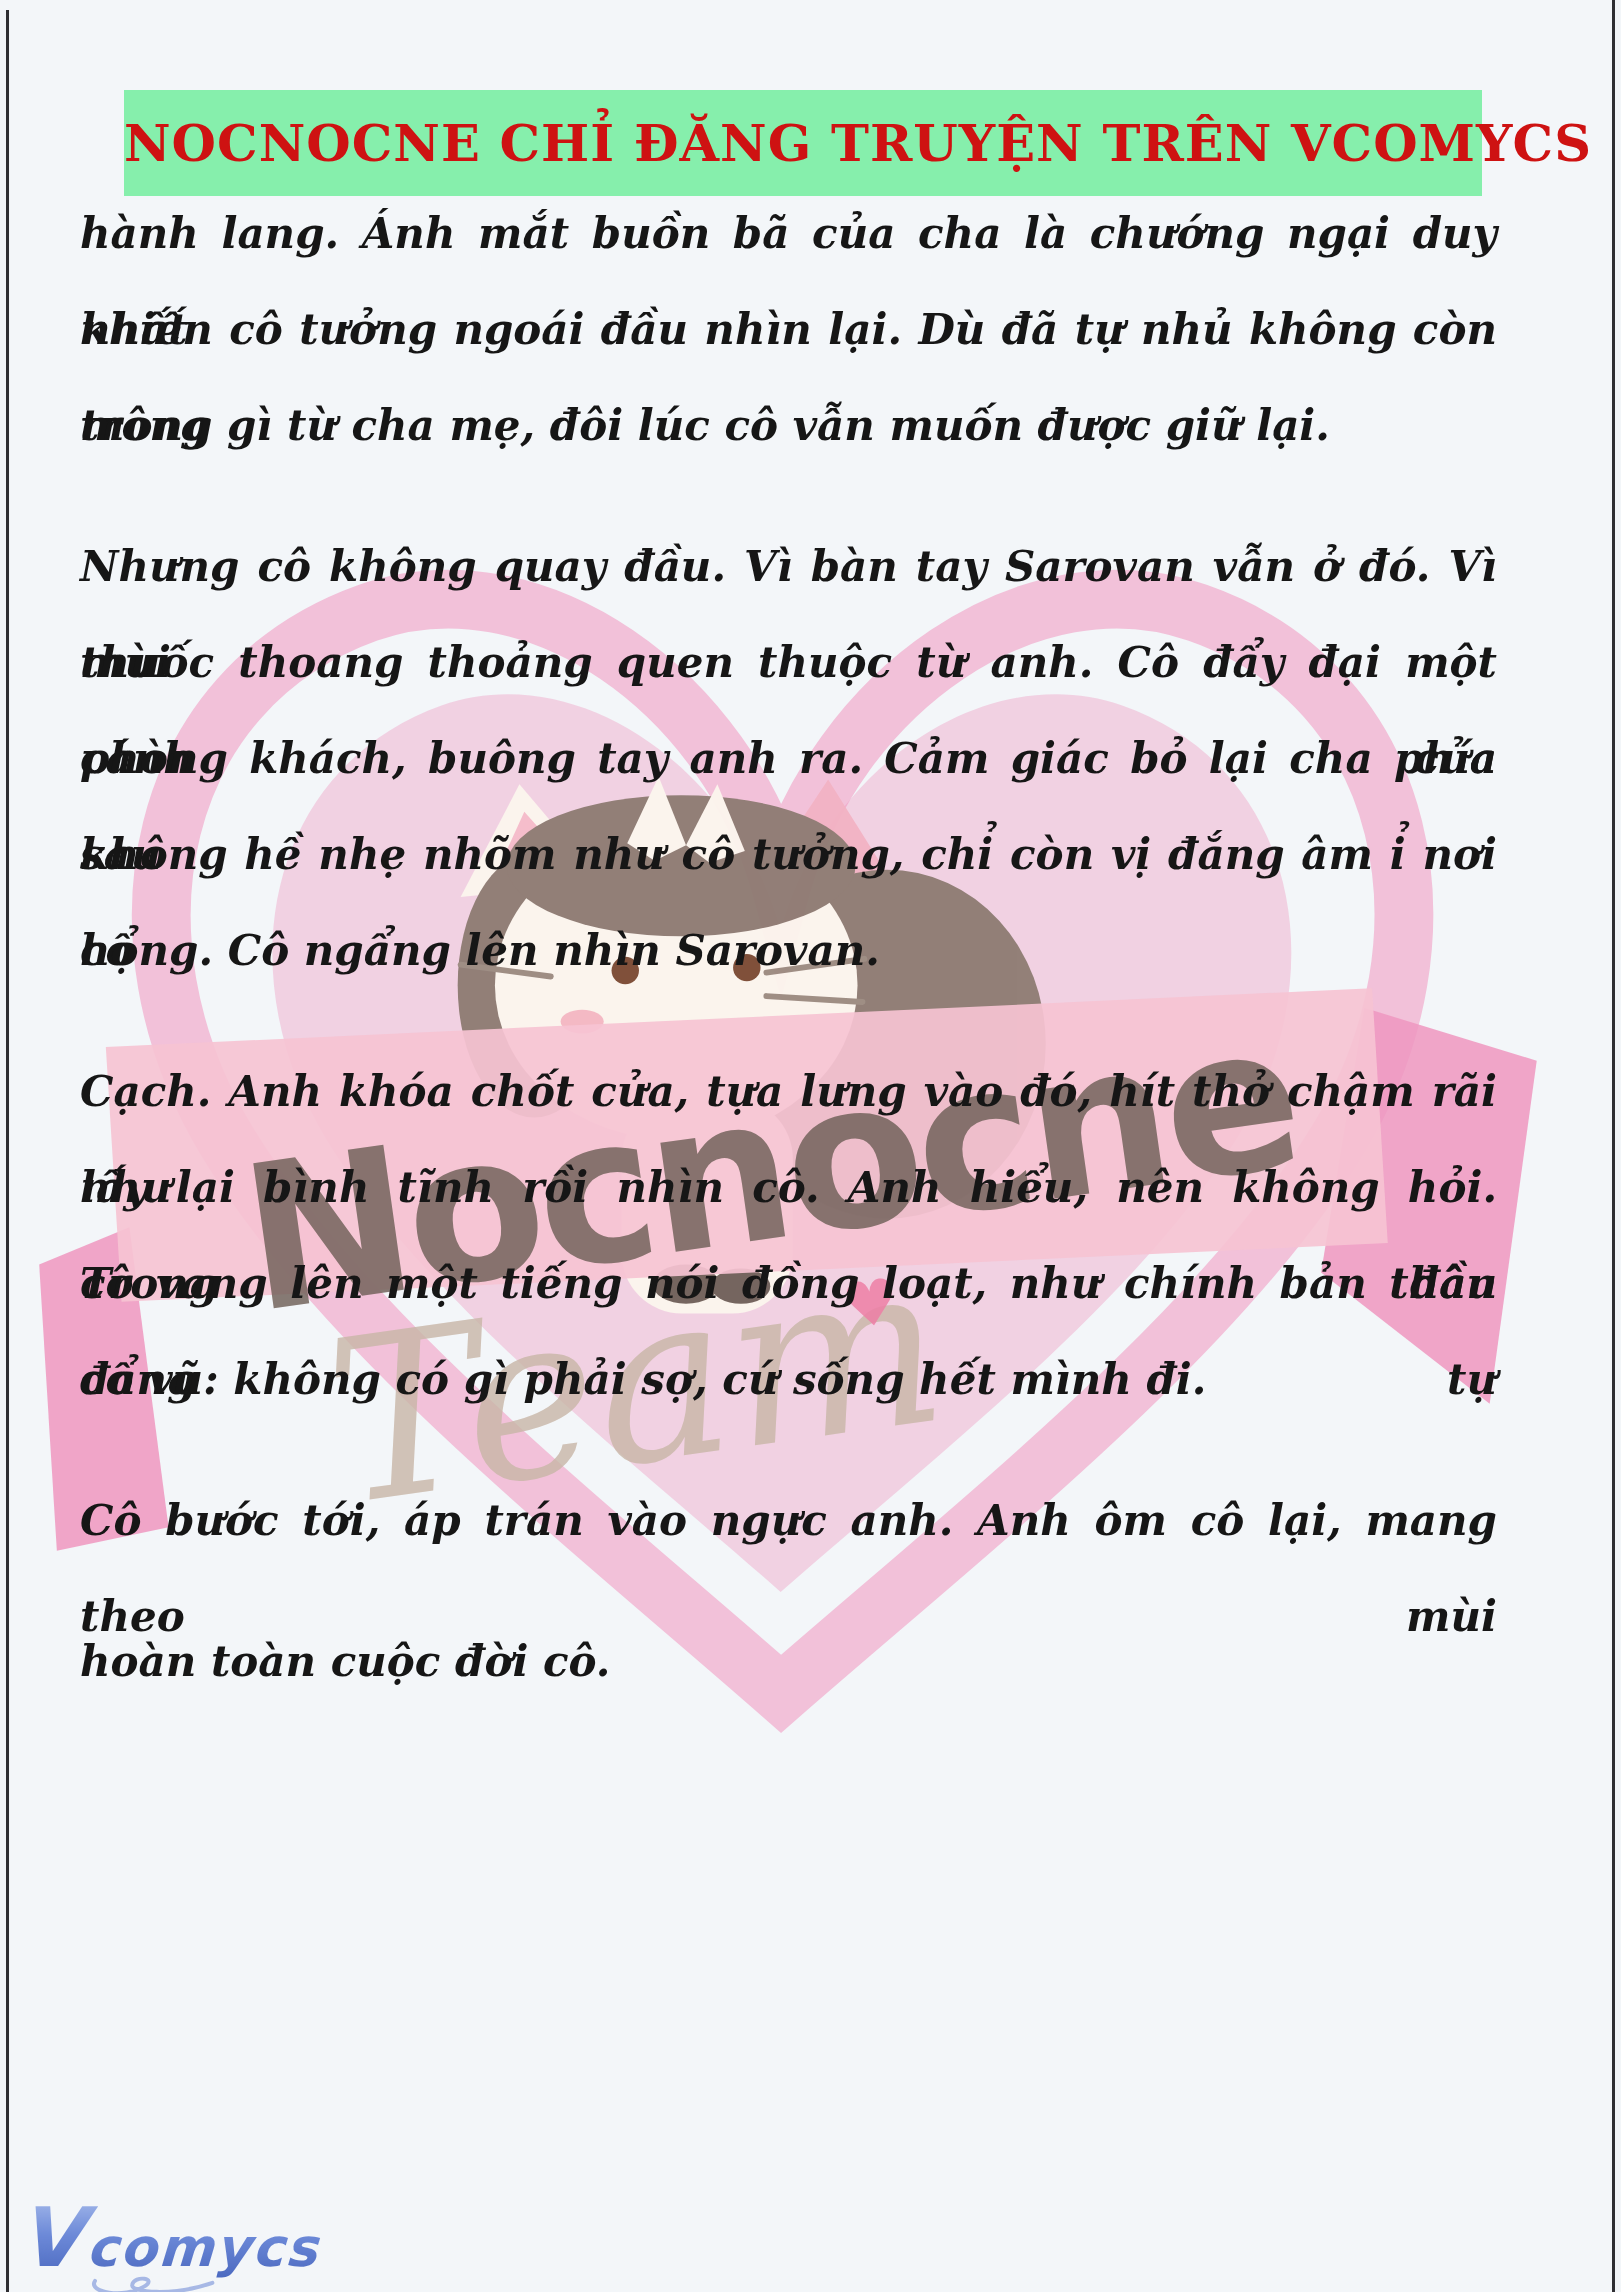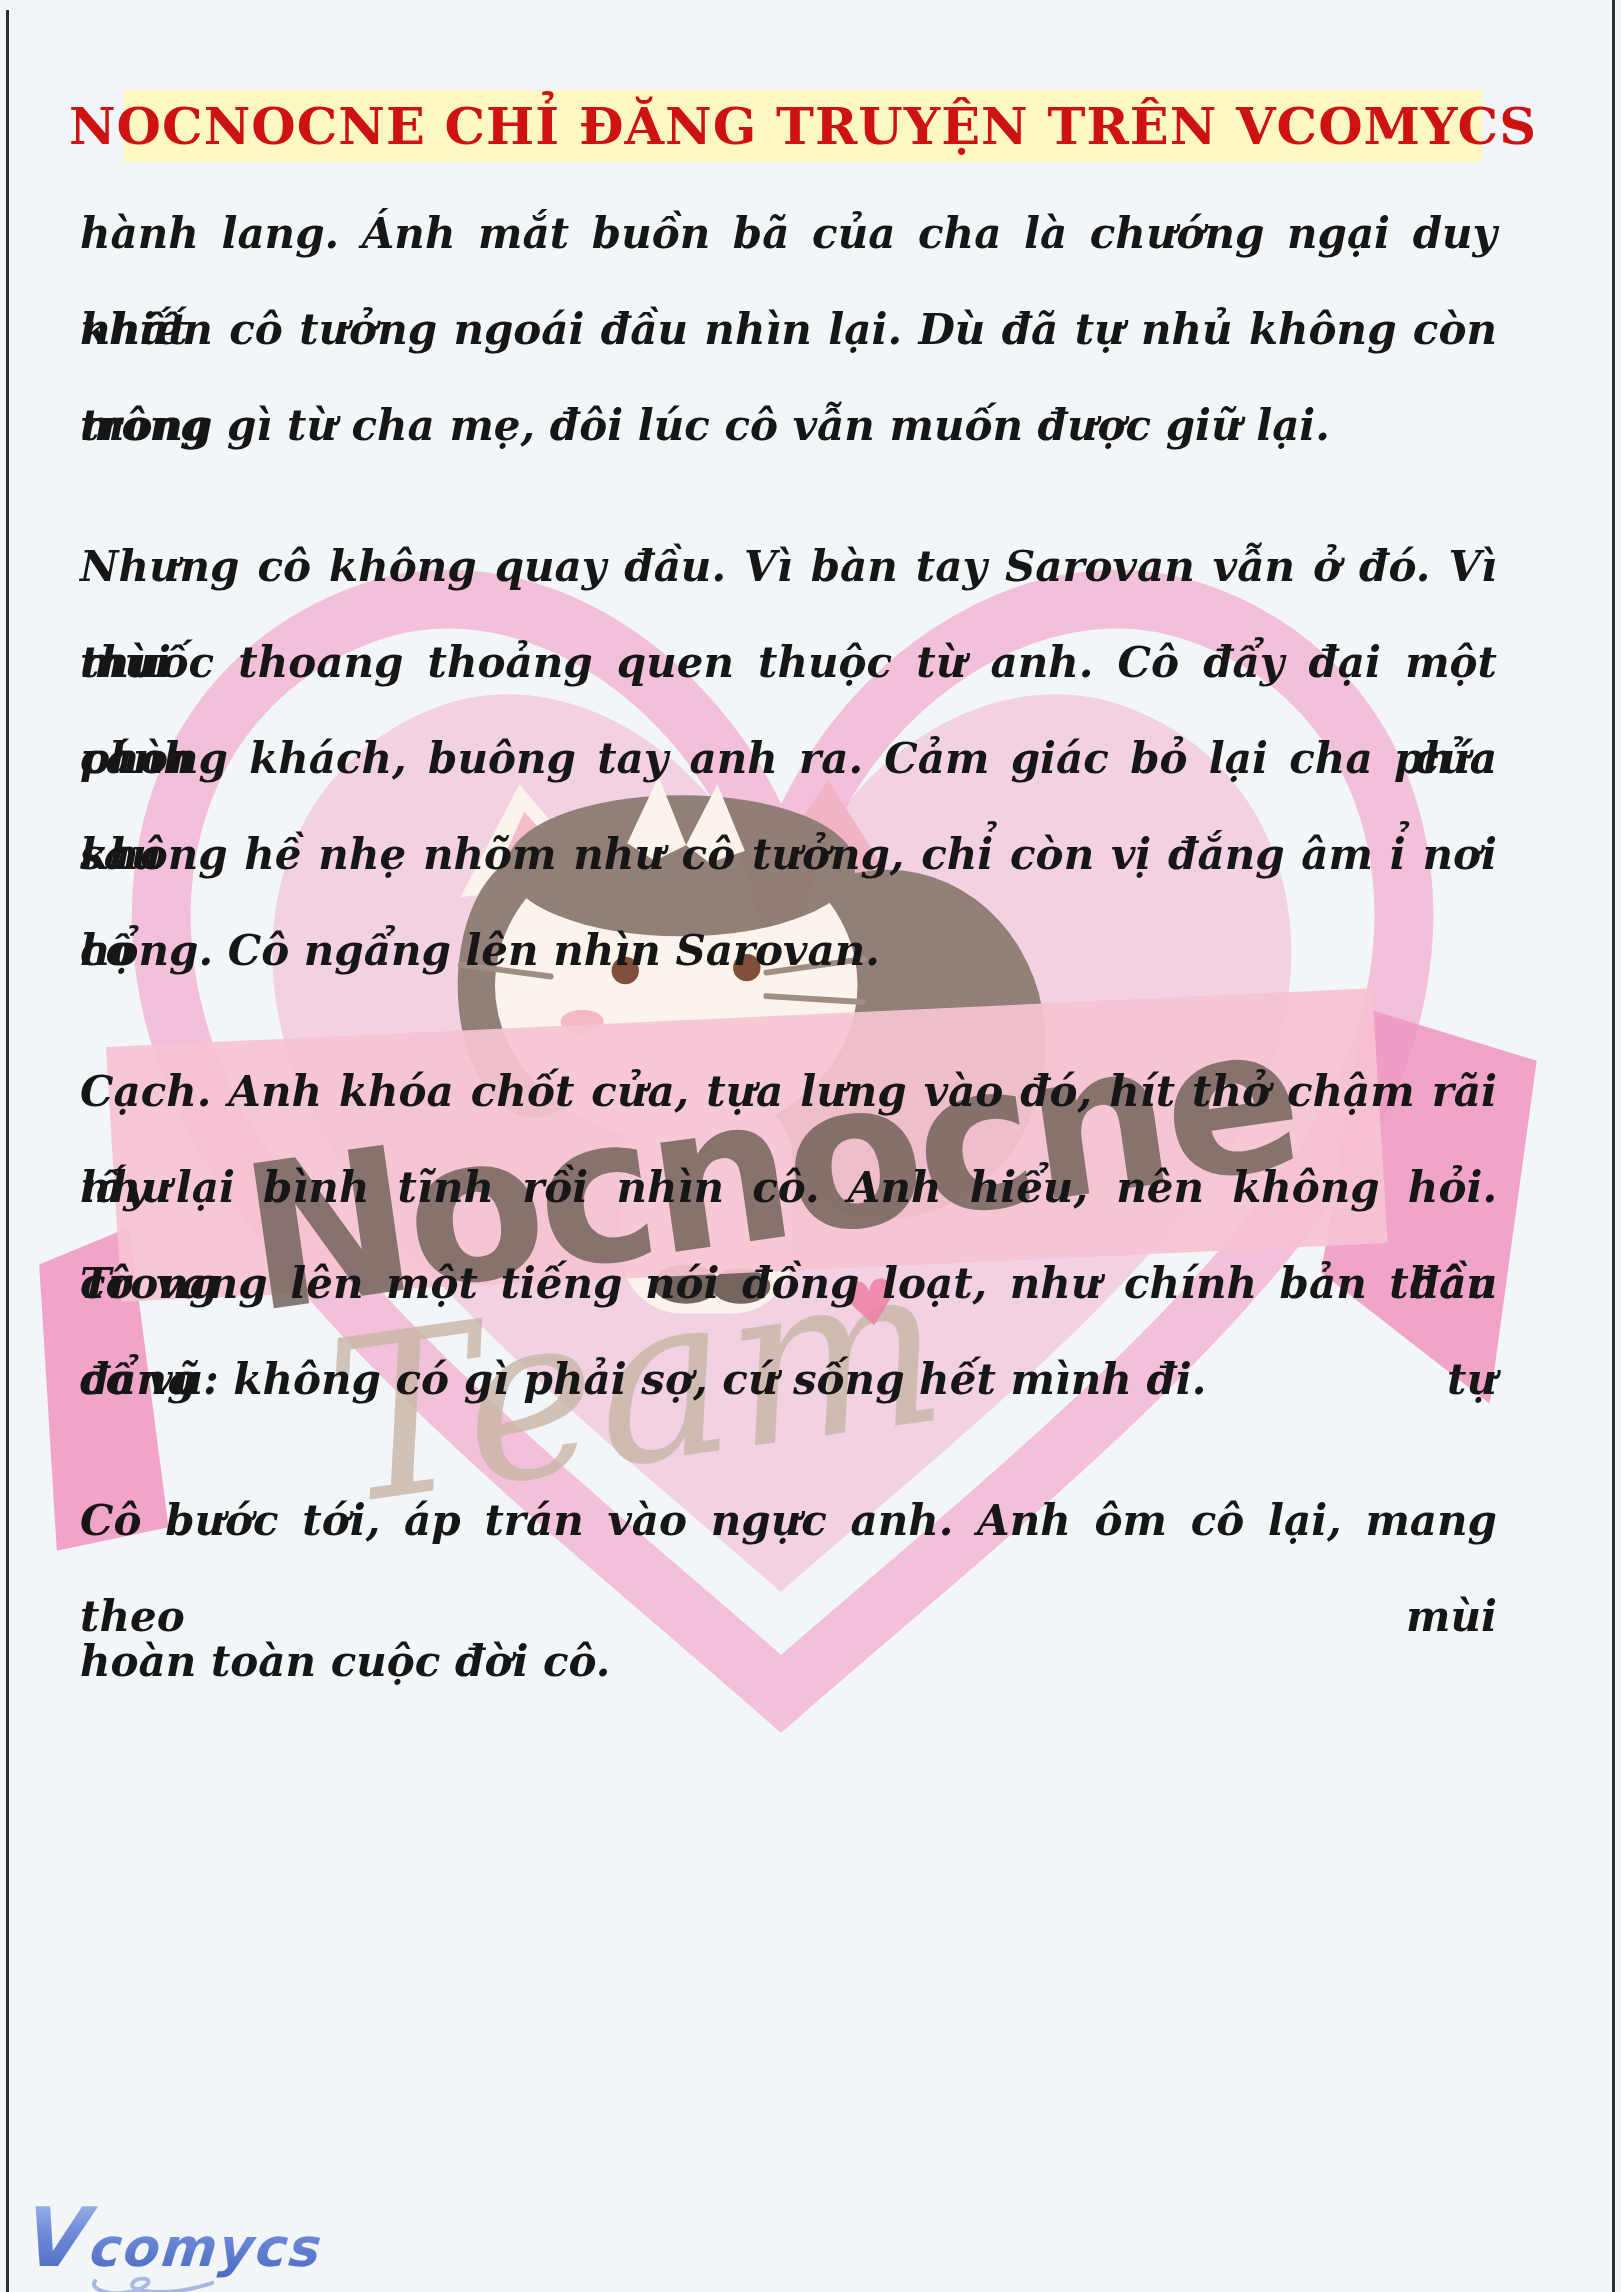--- a/index.html
+++ b/index.html
@@ -6,22 +6,22 @@
   body{
     width:1621px;height:2293px;position:relative;overflow:hidden;
     background:#f3f6f9;
     font-family:"DejaVu Serif","Liberation Serif",serif;
   }
   .edge-line{position:absolute;width:2.9px;background:#2f2f33;z-index:5;}
   #edge-left{left:5.9px;top:9.8px;bottom:0;}
   #edge-right{right:5.9px;top:0;bottom:0;}
 
   .banner{
-    position:absolute;left:124px;top:90px;width:1358px;height:72px;
-    background:#fef9c3;display:flex;align-items:center;justify-content:center;
+    position:absolute;left:124px;top:90px;width:1358px;height:106px;
+    background:#86efac;display:flex;align-items:center;
     z-index:4;
   }
   .banner-text{
     font-family:"DejaVu Serif","Liberation Serif",serif;
     font-weight:bold;font-size:51px;letter-spacing:1px;
     color:#ce1212;white-space:nowrap;
   }
 
   .content{
     position:absolute;left:80px;top:186px;width:1417px;z-index:3;

